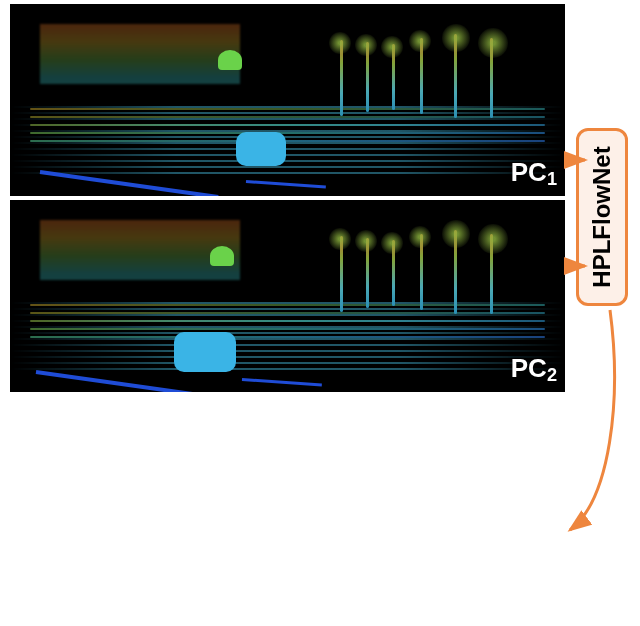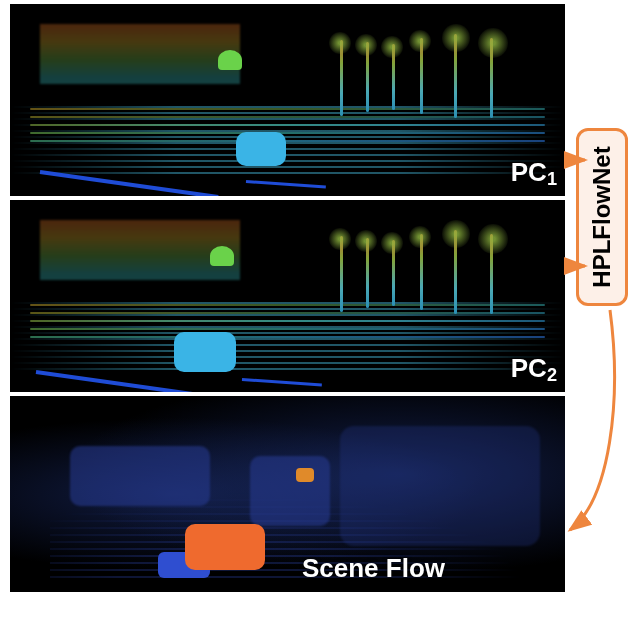--- a/index.html
+++ b/index.html
@@ -271,32 +271,20 @@
 
         <div class="car-blob" style="left:164px;top:132px;width:62px;height:40px"></div>
         <div class="road-stripe" style="left:26px;top:170px;width:180px;height:4px;transform:rotate(8deg)"></div>
         <div class="road-stripe" style="left:232px;top:178px;width:80px;height:3px;transform:rotate(4deg)"></div>
       </div>
       <div class="panel-label label-pc2">
         <span>PC</span><sub>2</sub>
       </div>
     </div>
 
-    <div class="panel panel-sf">
-      <div class="sf-bg">
-        <div class="sf-ground"></div>
-        <div class="sf-ghost" style="left:60px;top:50px;width:140px;height:60px;border-radius:10px"></div>
-        <div class="sf-ghost" style="left:330px;top:30px;width:200px;height:120px;border-radius:14px;opacity:.5"></div>
-        <div class="sf-ghost" style="left:240px;top:60px;width:80px;height:70px;border-radius:10px"></div>
-        <div class="sf-sign"></div>
-        <div class="sf-car-back"></div>
-        <div class="sf-car-main"></div>
-      </div>
-      <div class="panel-label label-sf">Scene Flow</div>
-    </div>
   </div>
 
   <div class="module-box">
     <div class="module-text">HPLFlowNet</div>
   </div>
 
   <svg class="arrow-svg" width="620" height="600" style="left:0;top:0">
     <defs>
       <marker id="ah" markerWidth="10" markerHeight="10" refX="7" refY="3" orient="auto">
         <path d="M0,0 L8,3 L0,6 Z" fill="#ee863e"></path>

